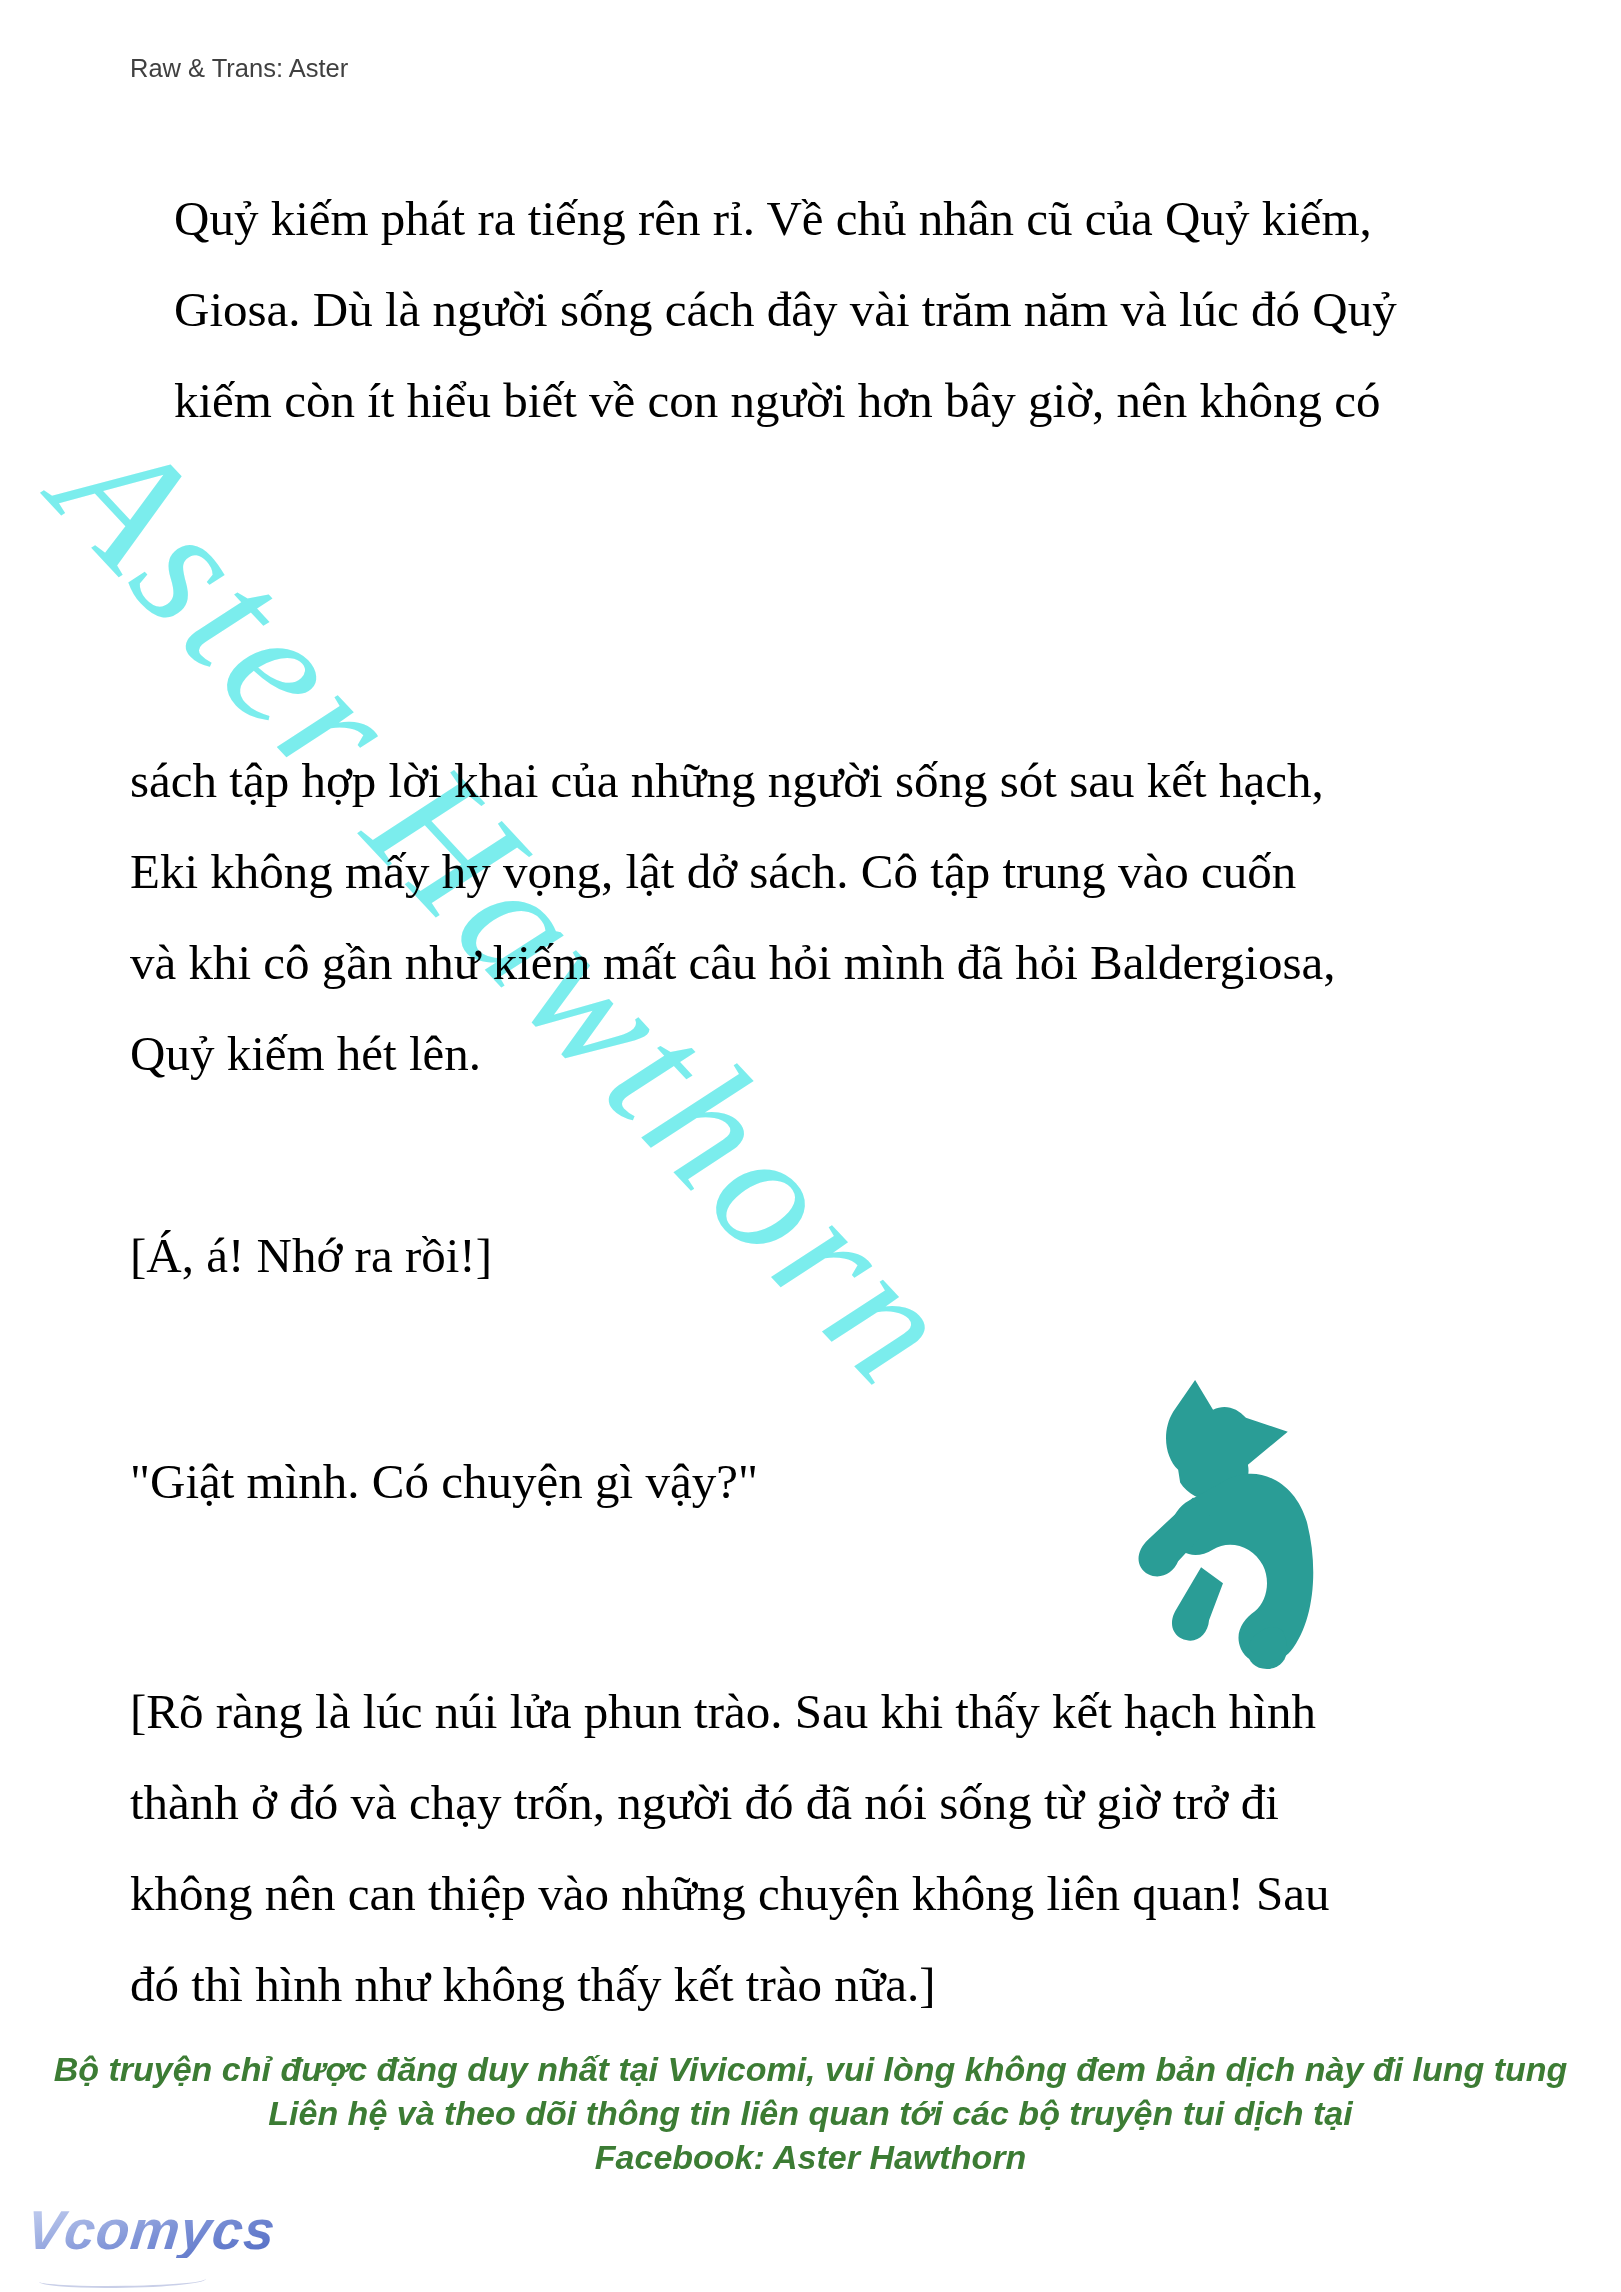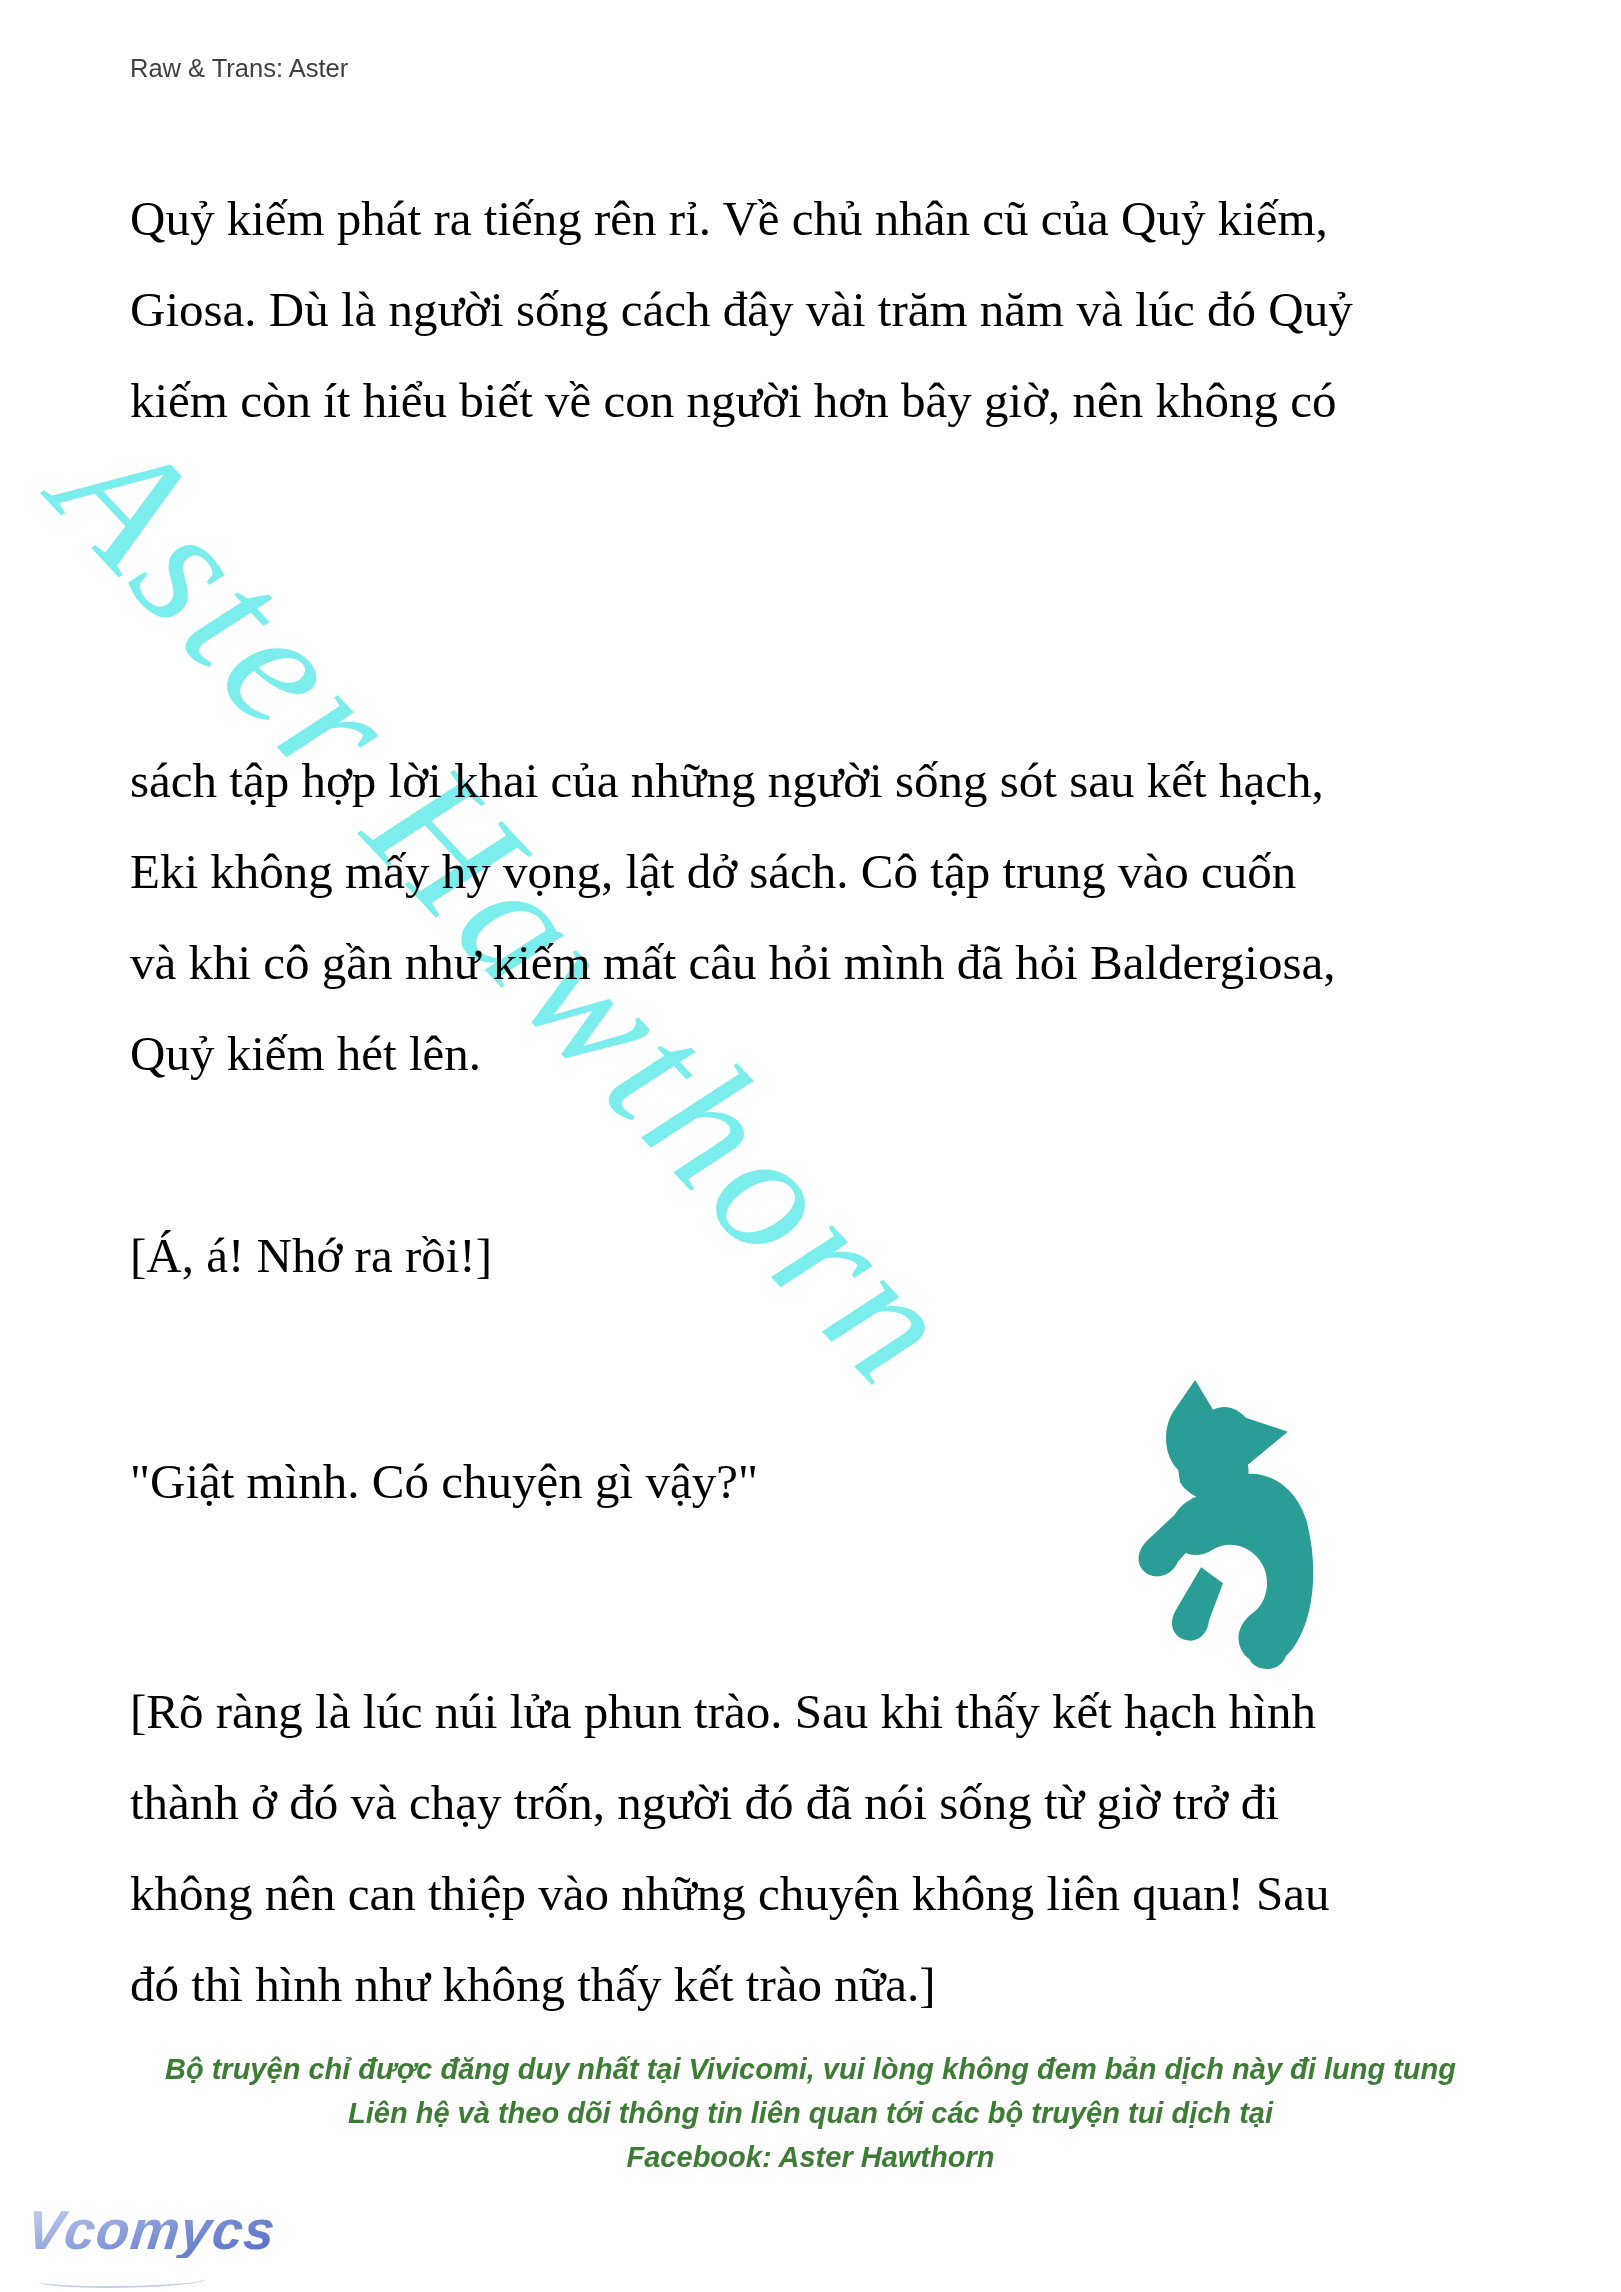--- a/index.html
+++ b/index.html
@@ -33,38 +33,38 @@
   }
   
   .content{
     position:absolute;left:130px;top:0;width:1392px;z-index:2;
   }
   .para{position:absolute;left:0;width:1392px;}
   .line{
     font-size:49px;line-height:91px;color:#000000;
     white-space:nowrap;
   }
-  .p1{top:173px;}
+  .p1{top:173px;margin-left:44px;}
   .p2{top:735px;}
   .p3{top:1210px;}
   .p4{top:1436px;}
   .p5{top:1666px;}
   
   .cat{
     position:absolute;left:1120px;top:1370px;width:206px;height:299px;z-index:1;
   }
   
   .footer{
     position:absolute;left:0;top:2047px;width:1621px;
     text-align:center;z-index:2;
     font-family:"Liberation Sans", sans-serif;
     font-style:italic;font-weight:bold;
     color:#3c7c34;
   }
-  .footer .f-line{font-size:29px;line-height:44px;}
+  .footer .f-line{font-size:34px;line-height:44px;}
   
   .logo{
     position:absolute;left:27.4px;top:2203px;z-index:2;
     font-family:"Liberation Sans", sans-serif;
     font-style:italic;font-weight:bold;
     font-size:55px;letter-spacing:1px;
     transform:skewX(-6deg);
     background:linear-gradient(160deg,#b9c6ec 10%,#7c91d6 55%,#5b74c8 90%);
     -webkit-background-clip:text;
     background-clip:text;

